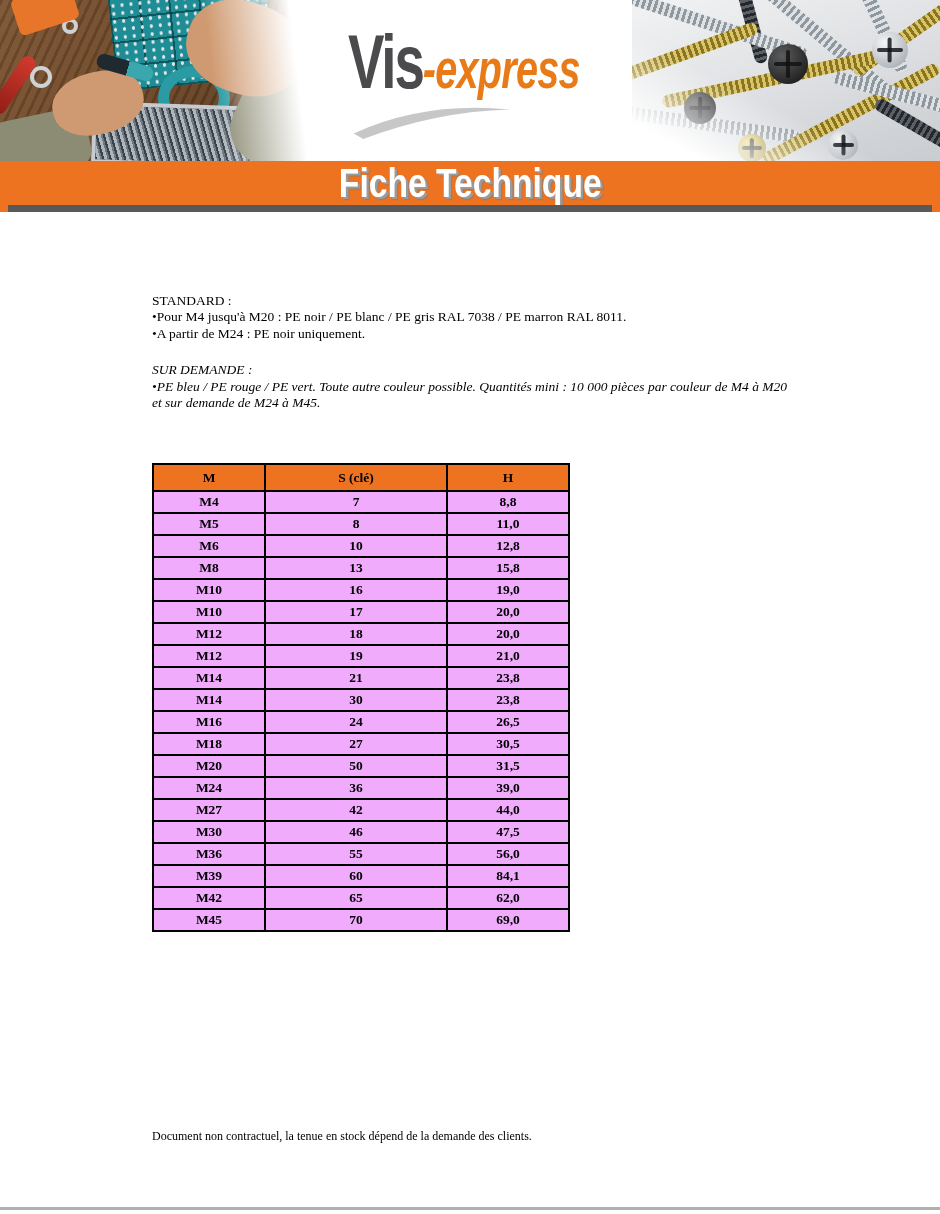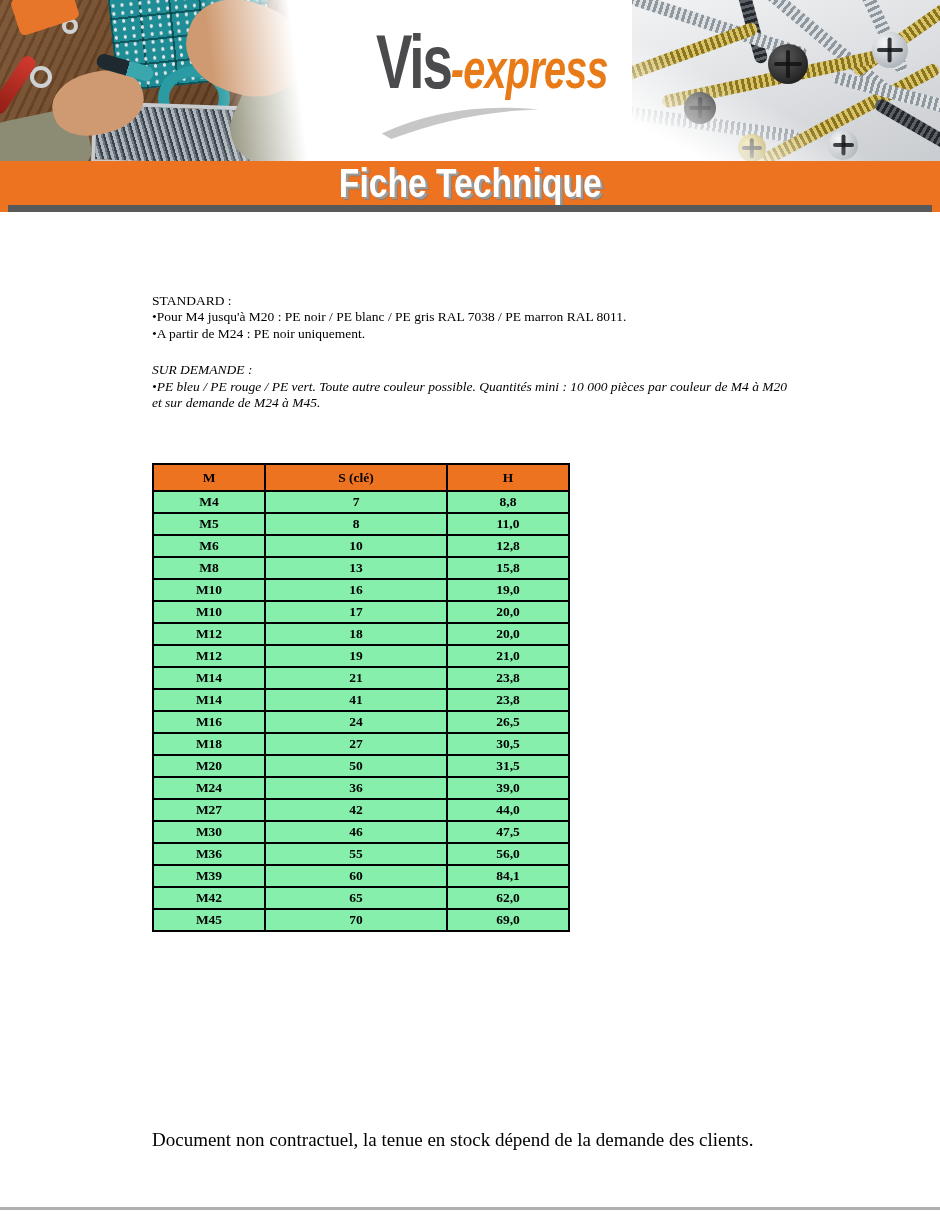--- a/index.html
+++ b/index.html
@@ -48,21 +48,21 @@
   .screw.brass  { background:repeating-linear-gradient(90deg,#d9c468 0 3px,#8a741f 3px 6px); }
   .screw.dark   { background:repeating-linear-gradient(90deg,#5a6066 0 3px,#24282c 3px 6px); }
   .phead { position:absolute; border-radius:50%; }
   .phead.silver { background:radial-gradient(circle at 35% 30%,#f4f5f6,#99a1a8); }
   .phead.brass  { background:radial-gradient(circle at 35% 30%,#ead87e,#8a741f); }
   .phead.black  { background:radial-gradient(circle at 35% 30%,#5c5c5c,#101010); }
   .phead::before, .phead::after { content:""; position:absolute; left:15%; top:calc(50% - 2px); width:70%; height:4px; background:rgba(15,17,20,.82); border-radius:2px; }
   .phead::after { transform:rotate(90deg); }
 
   
-  .logo-block { position:absolute; left:348px; top:18px; width:260px; height:120px;margin-left:28px; }
+  .logo-block { position:absolute; left:348px; top:18px; width:260px; height:120px; }
   .logo-line { display:flex; align-items:baseline; transform:scaleX(0.72); transform-origin:left top; white-space:nowrap; font-family:"Liberation Sans", sans-serif; }
   .logo-vis { font-weight:700; font-size:76px; letter-spacing:-3px; color:#4b4b4d; }
   .logo-express { font-weight:700; font-style:italic; font-size:55px; letter-spacing:-1px; color:#e87b17; }
   .logo-swoosh { position:absolute; left:0px; top:80px; width:172px; height:44px; }
 
   
   .banner { position:absolute; top:161px; left:0; width:940px; height:51px; background:#ED7321; }
   .banner-title-wrap { position:absolute; top:0; left:0; width:940px; height:44px; display:flex; align-items:center; justify-content:center; }
   .banner-title { font-family:"Liberation Sans", sans-serif; font-weight:700; font-size:41px; color:#fff; letter-spacing:0px;
     transform:scaleX(0.82); white-space:nowrap; text-shadow:3px 2px 0 #9b9b9b, 4px 3px 1px rgba(120,120,120,.6); }
@@ -73,24 +73,24 @@
   .section-title { font-size:13.5px; }
   .bullet::before { content:"\2022 "; }
   .section + .section { margin-top:20px;font-style:italic; }
 
   
   .table-wrap { position:absolute; left:152px; top:463px; }
   table.spec { border-collapse:collapse; table-layout:fixed; width:416px; }
   table.spec col.c1 { width:112px; } table.spec col.c2 { width:182px; } table.spec col.c3 { width:122px; }
   table.spec th, table.spec td { border:2px solid #000; text-align:center; font-weight:700; font-size:13.5px; }
   table.spec th { background:#ED7321; color:#000; height:27px; padding:2px 0; }
-  table.spec td { height:20px; padding:2px 17px; background:#86efac; }
-
-  
-  .footer-note { position:absolute; left:152px; top:1129px; font-size:19px; }
+  table.spec td { height:20px; padding:2px 17px; background:#f0abfc; }
+
+  
+  .footer-note { position:absolute; left:152px; top:1129px; font-size:12px; }
   .bottom-rule { position:absolute; left:0; top:1207px; width:940px; height:3px; background:#b0b0b0; }
 </style>
 </head>
 <body>
 
 <div class="page">
 
   <div class="header">
 
     <div class="photo" id="photoL">
@@ -218,21 +218,21 @@
             <td>19</td>
             <td>21,0</td>
           </tr>
           <tr>
             <td>M14</td>
             <td>21</td>
             <td>23,8</td>
           </tr>
           <tr>
             <td>M14</td>
-            <td>41</td>
+            <td>30</td>
             <td>23,8</td>
           </tr>
           <tr>
             <td>M16</td>
             <td>24</td>
             <td>26,5</td>
           </tr>
           <tr>
             <td>M18</td>
             <td>27</td>

